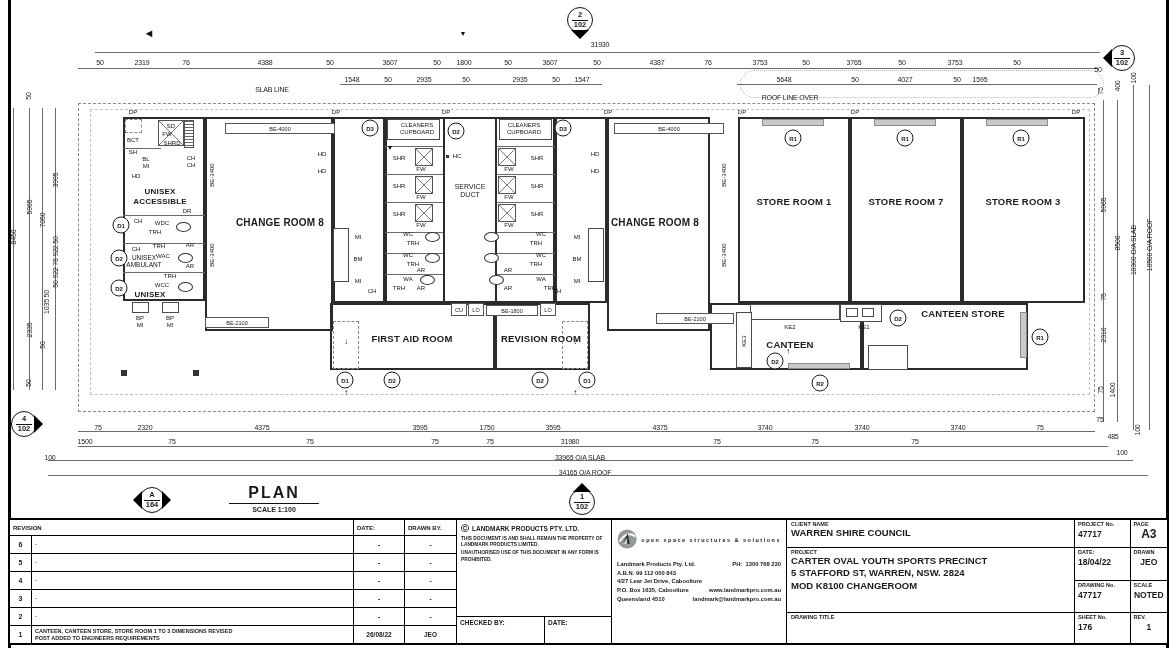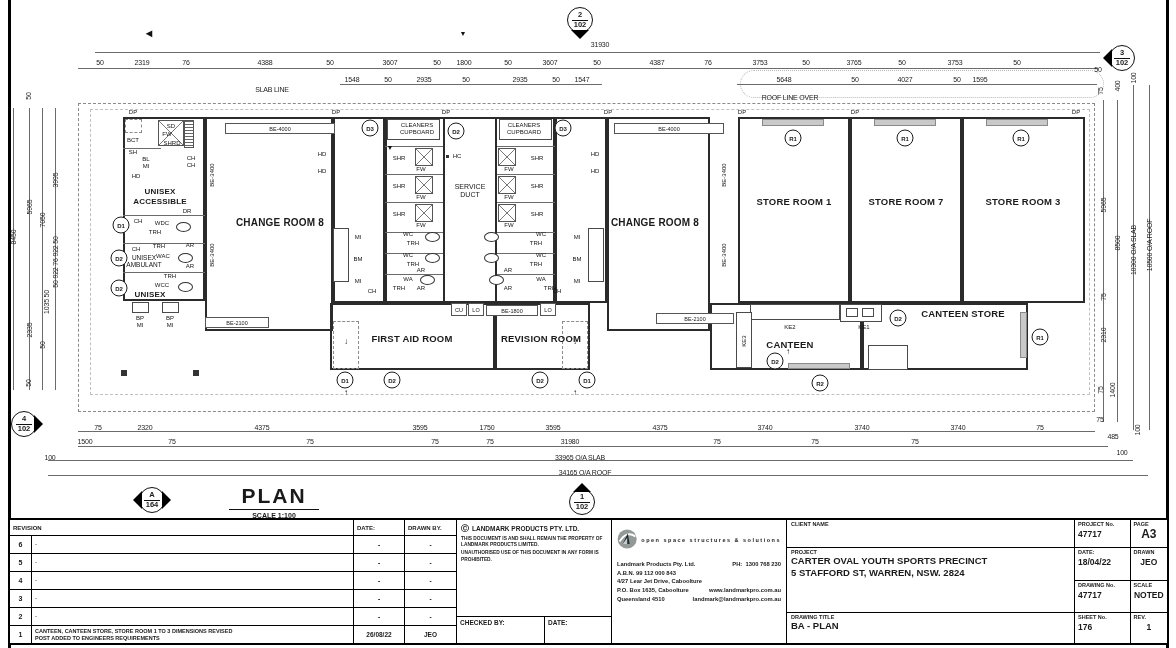--- a/index.html
+++ b/index.html
@@ -42,21 +42,21 @@
       background:#fff;display:flex;flex-direction:column;align-items:center;justify-content:center;
       font-size:7.5px;font-weight:bold;z-index:6;box-sizing:border-box}
   .vm-top{border-bottom:1px solid #111;width:70%;text-align:center;line-height:1.15}
   .vm-bot{line-height:1.15}
   .vm-tri{position:absolute;width:0;height:0;border:9px solid transparent}
   .vm-down{top:22px;left:3px;border-top-color:#000}
   .vm-up{top:-16px;left:3px;border-bottom-color:#000}
   .vm-left{left:-16px;top:3px;border-right-color:#000}
   .vm-right{right:-16px;top:3px;border-left-color:#000}
   .plan-title-wrap{position:absolute;left:229px;top:484px;width:90px;text-align:center;z-index:5}
-  .plan-title{font-size:21px;font-weight:bold;letter-spacing:2px;border-bottom:1.5px solid #111;padding-bottom:1px}
+  .plan-title{font-size:16px;font-weight:bold;letter-spacing:2px;border-bottom:1.5px solid #111;padding-bottom:1px}
   .plan-scale{font-size:7px;font-weight:bold;margin-top:2px}
   
   .titleblock{position:absolute;left:8px;top:518px;width:1161px;height:127px;display:flex;
       border:2px solid #000;background:#fff;box-sizing:border-box;z-index:10}
   .tb-rev{width:447px;border-right:1.5px solid #000;display:flex;flex-direction:column;box-sizing:border-box}
   .rev-head{display:flex;height:15px;border-bottom:1px solid #000;font-size:6px;font-weight:bold;align-items:center}
   .rh-rev{width:344px;padding-left:3px;box-sizing:border-box;border-right:1px solid #000;height:100%;display:flex;align-items:center}
   .rh-date{width:51px;padding-left:3px;box-sizing:border-box;border-right:1px solid #000;height:100%;display:flex;align-items:center}
   .rh-drawn{flex:1;padding-left:3px;display:flex;align-items:center}
   .rev-row{display:flex;flex:1;border-bottom:1px solid #000;align-items:stretch}
@@ -535,29 +535,30 @@
         <div class="lc-row">
           <span>Queensland 4510</span>
           <span>landmark@landmarkpro.com.au</span>
         </div>
       </div>
     </div>
 
     <div class="tb-client">
       <div class="cl-row r1">
         <div class="cl-label">CLIENT NAME</div>
+        <div class="cl-value">WARREN SHIRE COUNCIL</div>
       </div>
       <div class="cl-row r2">
         <div class="cl-label">PROJECT</div>
         <div class="cl-value">CARTER OVAL YOUTH SPORTS PRECINCT</div>
         <div class="cl-value">5 STAFFORD ST, WARREN, NSW. 2824</div>
+        <div class="cl-value">MOD K8100 CHANGEROOM</div>
       </div>
       <div class="cl-row r3">
         <div class="cl-label">DRAWING TITLE</div>
-        <div class="cl-value">BA - PLAN</div>
       </div>
     </div>
 
     <div class="tb-meta">
       <div class="m-row r1">
         <div class="m-cell">
           <div class="m-label">PROJECT No.</div>
           <div class="m-value">47717</div>
         </div>
         <div class="m-cell last">

